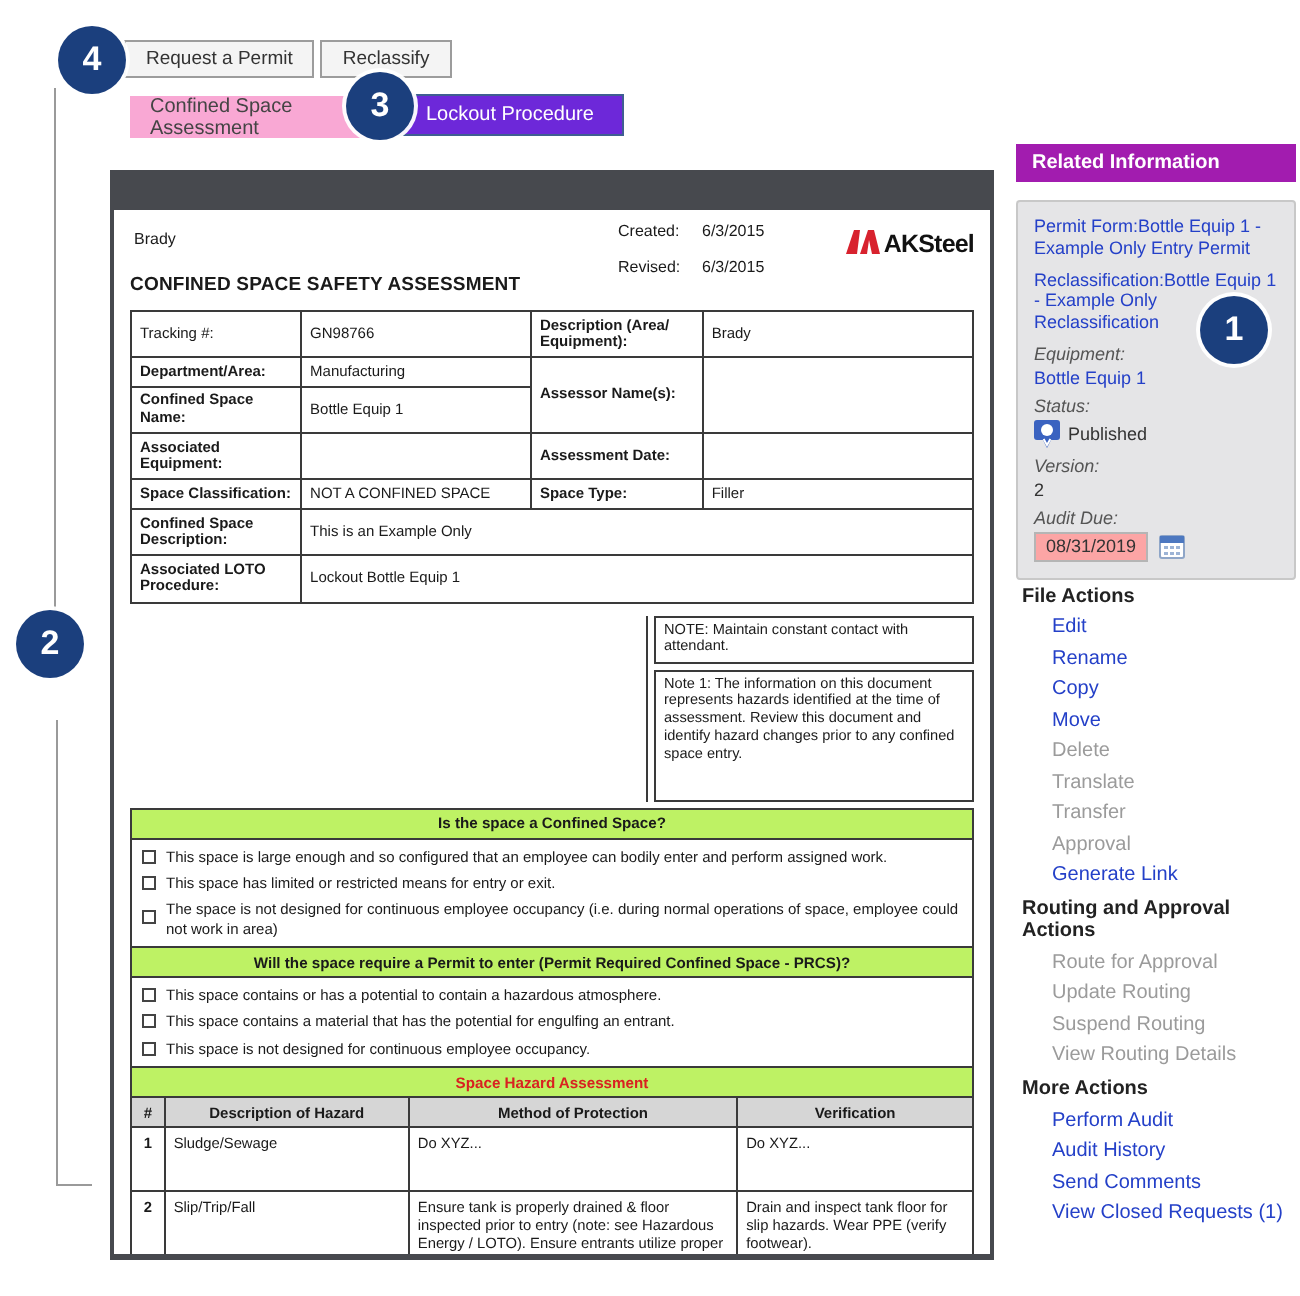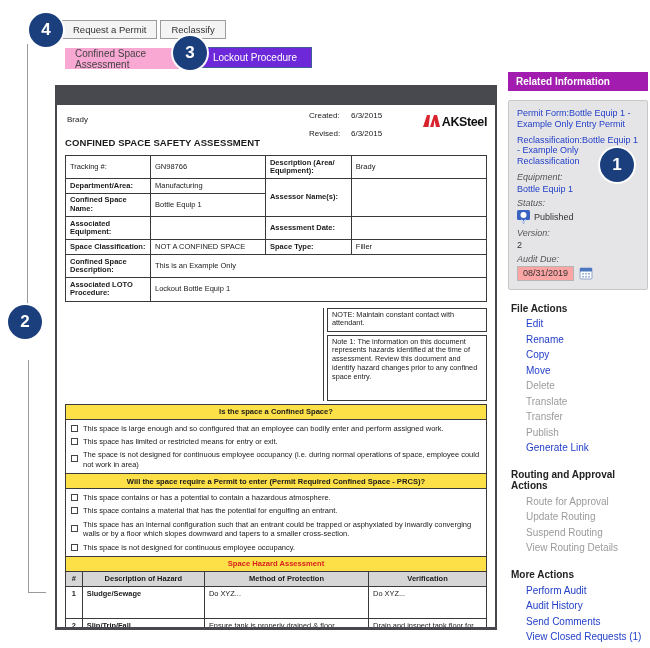--- a/index.html
+++ b/index.html
@@ -53,49 +53,49 @@
   .lbl{font-weight:bold;}
   
   .notes{position:relative; height:97px; margin-top:6px;}
   .notes-vline{position:absolute; left:258px; top:0; height:93px; width:1px; background:#3a3a3a;}
   .note-box{position:absolute; left:262px; right:0; border:1px solid #3a3a3a;
     padding:2px 4px; line-height:1.22; font-size:7.3px;}
   #nb1{top:0; height:24px;}
   #nb2{top:27px; height:66px;}
   .note-p{margin:0;}
   
-  .sec-h{background:#fde047; border:1px solid #3a3a3a; text-align:center; font-weight:bold;
+  .sec-h{background:#bef264; border:1px solid #3a3a3a; text-align:center; font-weight:bold;
     font-size:7.6px; padding:2.5px 0; margin-top:-1px;}
   .sec-h-red{color:#d92121;}
   .cb-list{border:1px solid #3a3a3a; border-top:none; padding:2px 0;}
   .cb-row{display:flex; align-items:flex-start; padding:2px 4px;}
   .cb{width:7px; height:7px; border:1px solid #444; margin:1px 5px 0 1px; flex:none; background:#fff;}
   .cb-row span.cbl{line-height:1.25;}
   
   .hz-table{width:100%; border-collapse:collapse; table-layout:fixed; margin-top:-1px;}
   .hz-table th{background:#d6d6d6; border:1px solid #3a3a3a; font-size:7.5px; font-weight:bold;
     padding:2.5px 2px; text-align:center;}
   .hz-table td{border:1px solid #3a3a3a; padding:2.5px 4px; vertical-align:top;
     font-size:7.4px; line-height:1.25;}
   .hz-num{text-align:center; font-weight:bold;}
-  .hz-desc{font-weight:bold;}
+  .hz-desc{font-weight:normal;}
   .hz-r1 td{height:32px;}
   
   .sidebar{position:absolute; left:508px; top:72px; width:140px; z-index:3;}
   .sb-header{background:#a21caf; color:#fff; font-weight:bold; font-size:10px; padding:4px 8px;}
   .sb-panel{background:#e5e5e7; border:1px solid #c8c8c8; border-radius:2px; margin-top:9px;
     padding:7px 8px 8px; font-size:9px;}
   .sb-link{color:#2440c8; text-decoration:none; cursor:pointer;}
   .perm{line-height:1.2; margin-bottom:5px; color:#2440c8;}
   .ital{font-style:italic; color:#555; margin:4px 0 2px;}
   .status-row{display:flex; align-items:center; gap:4px; color:#333;}
   .plain-val{color:#333;}
   .audit-row{display:flex; align-items:center; gap:5px; margin-top:2px;}
   .date-box{background:#fca5a5; border:1px solid #b5b5b5; padding:1.5px 5px; font-size:9px; color:#333;}
-  .sb-section{margin-top:11px; font-size:10px;}
+  .sb-section{margin-top:1px; font-size:10px;}
   .sb-sec-title{font-weight:bold; color:#222; padding:2px 0 3px 3px;}
   .sb-item{padding:1.5px 0 1.5px 18px; color:#2440c8; cursor:pointer; line-height:1.25;}
   .sb-item.disabled{color:#9b9b9b; cursor:default;}
 </style>
 </head>
 <body>
 
 <div class="line-v"></div>
 <div class="bracket"></div>
 
@@ -213,24 +213,20 @@
 
     <div class="sec-h">Will the space require a Permit to enter (Permit Required Confined Space - PRCS)?</div>
     <div class="cb-list">
       <div class="cb-row">
         <span class="cb"></span>
         <span class="cbl">This space contains or has a potential to contain a hazardous atmosphere.</span>
       </div>
       <div class="cb-row">
         <span class="cb"></span>
         <span class="cbl">This space contains a material that has the potential for engulfing an entrant.</span>
-      </div>
-      <div class="cb-row">
-        <span class="cb" style="margin-top:5px;"></span>
-        <span class="cbl">This space has an internal configuration such that an entrant could be trapped or asphyxiated by inwardly converging walls or by a floor which slopes downward and tapers to a smaller cross-section.</span>
       </div>
       <div class="cb-row">
         <span class="cb"></span>
         <span class="cbl">This space is not designed for continuous employee occupancy.</span>
       </div>
     </div>
 
     <div class="sec-h sec-h-red">Space Hazard Assessment</div>
     <table class="hz-table">
       <colgroup>
@@ -302,21 +298,21 @@
 
   <div class="sb-section">
     <div class="sb-sec-title">File Actions</div>
     <div class="sb-item">Edit</div>
     <div class="sb-item">Rename</div>
     <div class="sb-item">Copy</div>
     <div class="sb-item">Move</div>
     <div class="sb-item disabled">Delete</div>
     <div class="sb-item disabled">Translate</div>
     <div class="sb-item disabled">Transfer</div>
-    <div class="sb-item disabled">Publish</div>
+    <div class="sb-item disabled">Approval</div>
     <div class="sb-item">Generate Link</div>
   </div>
 
   <div class="sb-section">
     <div class="sb-sec-title">Routing and Approval Actions</div>
     <div class="sb-item disabled">Route for Approval</div>
     <div class="sb-item disabled">Update Routing</div>
     <div class="sb-item disabled">Suspend Routing</div>
     <div class="sb-item disabled">View Routing Details</div>
   </div>

